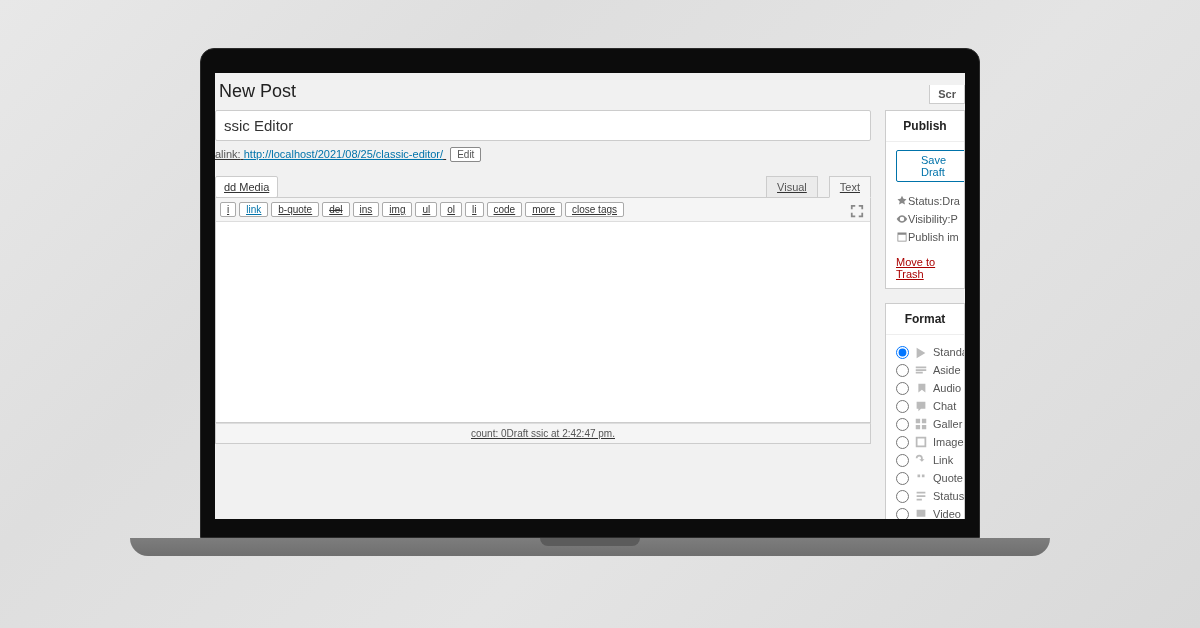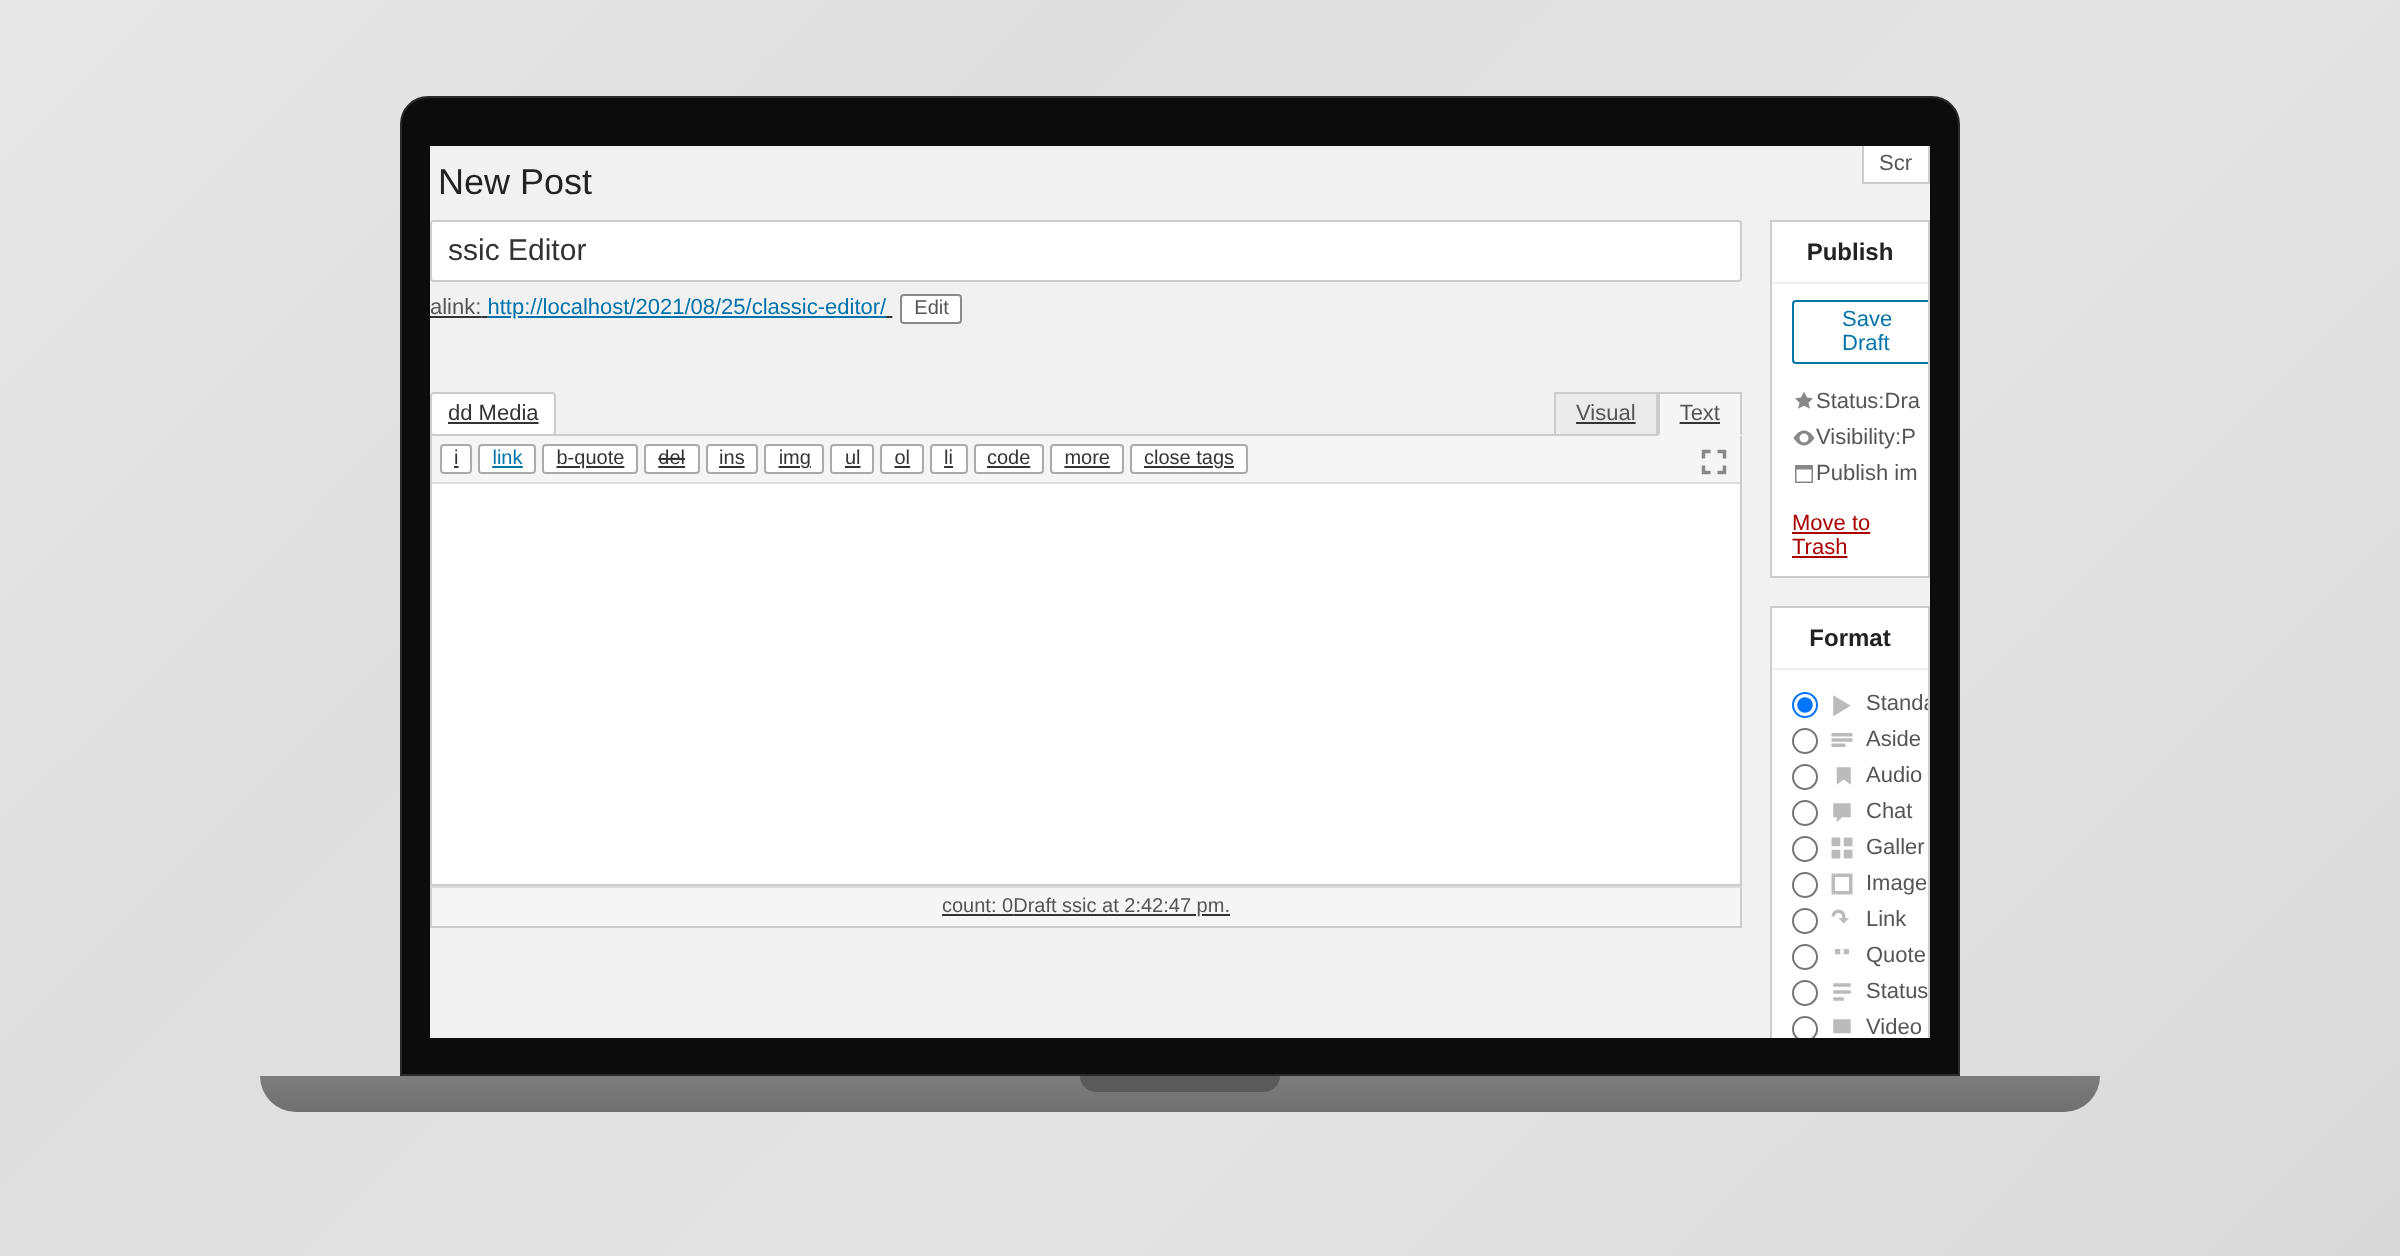--- a/index.html
+++ b/index.html
@@ -5,35 +5,35 @@
 * { box-sizing: border-box; margin: 0; padding: 0; }
 body { font-family: -apple-system, BlinkMacSystemFont, "Segoe UI", Arial, sans-serif; background: #e2e2e2; width: 1200px; height: 628px; overflow: hidden; position: relative; }
 .bg-shadow { position: absolute; inset: 0; background: linear-gradient(135deg, #e8e8e8 0%, #dedede 30%, #e4e4e4 60%, #d9d9d9 100%); }
 .laptop { position: absolute; left: 200px; top: 48px; width: 780px; }
 .bezel { background: #0c0c0c; border-radius: 14px 14px 0 0; padding: 24px 14px 18px 14px; height: 490px; border: 1px solid #2a2a2a; }
 .screen { background: #f1f1f1; width: 100%; height: 100%; overflow: hidden; position: relative; font-size: 11px; color: #333; }
 .base { height: 18px; background: linear-gradient(#7d7d7d,#6f6f6f); margin: 0 -70px; border-radius: 0 0 22px 22px; position: relative; }
 .notch { position: absolute; top: 0; left: 50%; transform: translateX(-50%); width: 100px; height: 8px; background: #5b5b5b; border-radius: 0 0 10px 10px; }
 
 
-.topbar { position: absolute; top: 0; right: 0; }
+.topbar { position: absolute; top: 12px; right: 0; font-weight: bold; }
 .screen-opts { background: #fff; border: 1px solid #ccc; border-top: none; padding: 3px 8px; font-size: 11px; color: #555; }
 .heading { font-size: 18px; font-weight: 400; color: #222; padding: 8px 0 8px 4px; }
 .main { display: flex; gap: 14px; padding: 0 0 0 0; }
 .left { flex: 1; min-width: 0; text-decoration: underline; }
 .right { width: 80px; flex-shrink: 0; }
 
 .title-input { width: 100%; background: #fff; border: 1px solid #ccc; padding: 6px 8px; font-size: 15px; color: #333; border-radius: 2px; margin-bottom: 6px; }
 .permalink { font-size: 11px; color: #555; margin-bottom: 14px; }
 .permalink a { color: #0073aa; text-decoration: underline; }
 .edit-btn { display: inline-block; border: 1px solid #8a8a8a; background: #fff; color: #555; padding: 1px 6px; font-size: 10px; border-radius: 2px; margin-left: 4px; }
 
 .media-row { display: flex; justify-content: space-between; align-items: flex-end; margin-bottom: 0; }
 .add-media { border: 1px solid #ccc; background: #fff; padding: 4px 8px; font-size: 11px; color: #333; border-radius: 2px; }
-.tabs { display: flex; gap: 0; margin-top: 20px; }
+.tabs { display: flex; gap: 11px; }
 .tab { border: 1px solid #ccc; background: #ebebeb; padding: 4px 10px; font-size: 11px; color: #555; border-bottom: none; }
 .tab.active { background: #f5f5f5; border-bottom: 1px solid #f5f5f5; position: relative; z-index: 2; }
 
 .editor-wrap { border: 1px solid #ccc; background: #fff; margin-top: -1px; position: relative; }
 .toolbar { background: #f5f5f5; border-bottom: 1px solid #ddd; padding: 4px; display: flex; gap: 3px; flex-wrap: wrap; }
 .tbtn { border: 1px solid #aaa; background: #fff; padding: 1px 6px; font-size: 10px; color: #333; border-radius: 2px; cursor: pointer; }
 .tbtn.link { color: #0073aa; text-decoration: underline; }
 .tbtn.del { text-decoration: line-through; }
 .fullscreen-icon { position: absolute; right: 6px; top: 6px; width: 14px; height: 14px; color: #888; }
 .editor-body { height: 200px; background: #fff; }

